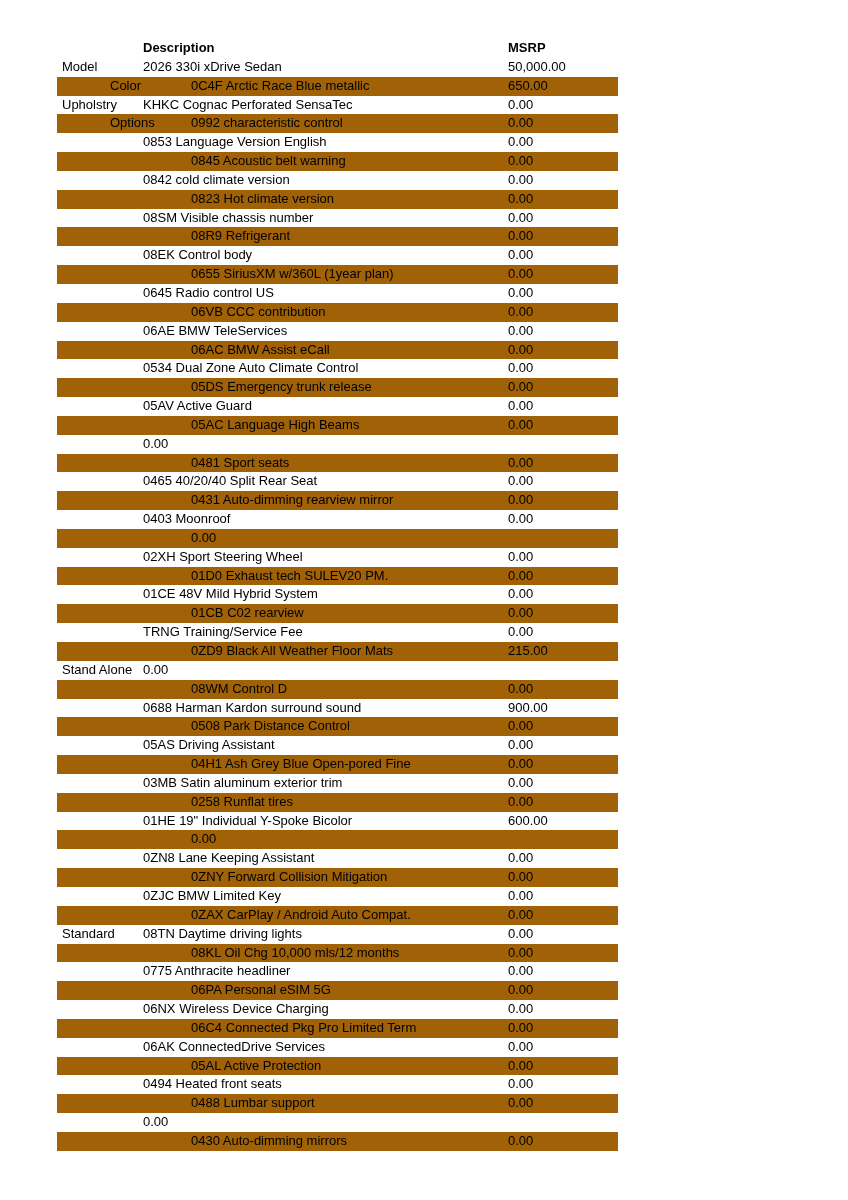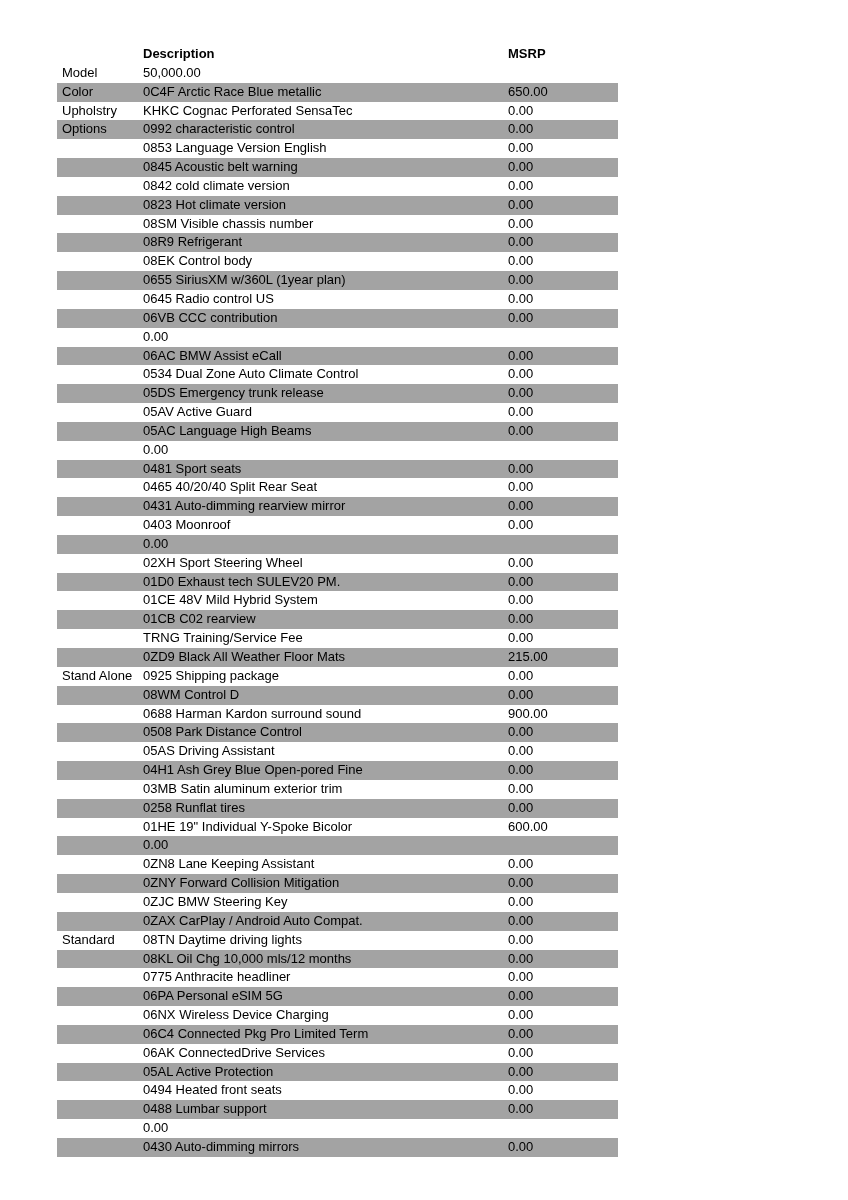--- a/index.html
+++ b/index.html
@@ -11,34 +11,35 @@
   }
   .page {
     position: relative;
     width: 848px;
     height: 1200px;
     background: #ffffff;
     overflow: hidden;
   }
   .table {
     position: absolute;
-    top: 45px;
+    top: 39px;
     left: 57px;
     width: 561px;
   }
   .row {
     display: flex;
     align-items: center;
     height: 18.85px;
     font-size: 13px;
     line-height: 18.85px;
     white-space: nowrap;
   }
   .row.striped {
-    background: #a3a3a3;
+    background: #a16207;
+    padding-left: 48px;
   }
   .cell { overflow: hidden; }
   .cell.cat {
     width: 86px;
     flex: 0 0 86px;
     padding-left: 5px;
     box-sizing: border-box;
   }
   .cell.desc {
     flex: 1 1 auto;
@@ -63,20 +64,21 @@
 <div class="page">
   <div class="table">
     <div class="row header-row">
       <div class="cell cat"></div>
       <div class="cell desc">Description</div>
       <div class="cell msrp">MSRP</div>
     </div>
     <div id="rows">
         <div class="row">
           <div class="cell cat">Model</div>
+          <div class="cell desc">2026 330i xDrive Sedan</div>
           <div class="cell msrp">50,000.00</div>
         </div>
         <div class="row striped">
           <div class="cell cat">Color</div>
           <div class="cell desc">0C4F Arctic Race Blue metallic</div>
           <div class="cell msrp">650.00</div>
         </div>
         <div class="row">
           <div class="cell cat">Upholstry</div>
           <div class="cell desc">KHKC Cognac Perforated SensaTec</div>
@@ -132,20 +134,21 @@
           <div class="cell desc">0645 Radio control US</div>
           <div class="cell msrp">0.00</div>
         </div>
         <div class="row striped">
           <div class="cell cat"></div>
           <div class="cell desc">06VB CCC contribution</div>
           <div class="cell msrp">0.00</div>
         </div>
         <div class="row">
           <div class="cell cat"></div>
+          <div class="cell desc">06AE BMW TeleServices</div>
           <div class="cell msrp">0.00</div>
         </div>
         <div class="row striped">
           <div class="cell cat"></div>
           <div class="cell desc">06AC BMW Assist eCall</div>
           <div class="cell msrp">0.00</div>
         </div>
         <div class="row">
           <div class="cell cat"></div>
           <div class="cell desc">0534 Dual Zone Auto Climate Control</div>
@@ -219,21 +222,20 @@
           <div class="cell desc">TRNG Training/Service Fee</div>
           <div class="cell msrp">0.00</div>
         </div>
         <div class="row striped">
           <div class="cell cat"></div>
           <div class="cell desc">0ZD9 Black All Weather Floor Mats</div>
           <div class="cell msrp">215.00</div>
         </div>
         <div class="row">
           <div class="cell cat">Stand Alone</div>
-          <div class="cell desc">0925 Shipping package</div>
           <div class="cell msrp">0.00</div>
         </div>
         <div class="row striped">
           <div class="cell cat"></div>
           <div class="cell desc">08WM Control D</div>
           <div class="cell msrp">0.00</div>
         </div>
         <div class="row">
           <div class="cell cat"></div>
           <div class="cell desc">0688 Harman Kardon surround sound</div>
@@ -278,21 +280,21 @@
           <div class="cell desc">0ZN8 Lane Keeping Assistant</div>
           <div class="cell msrp">0.00</div>
         </div>
         <div class="row striped">
           <div class="cell cat"></div>
           <div class="cell desc">0ZNY Forward Collision Mitigation</div>
           <div class="cell msrp">0.00</div>
         </div>
         <div class="row">
           <div class="cell cat"></div>
-          <div class="cell desc">0ZJC BMW Steering Key</div>
+          <div class="cell desc">0ZJC BMW Limited Key</div>
           <div class="cell msrp">0.00</div>
         </div>
         <div class="row striped">
           <div class="cell cat"></div>
           <div class="cell desc">0ZAX CarPlay / Android Auto Compat.</div>
           <div class="cell msrp">0.00</div>
         </div>
         <div class="row">
           <div class="cell cat">Standard</div>
           <div class="cell desc">08TN Daytime driving lights</div>

